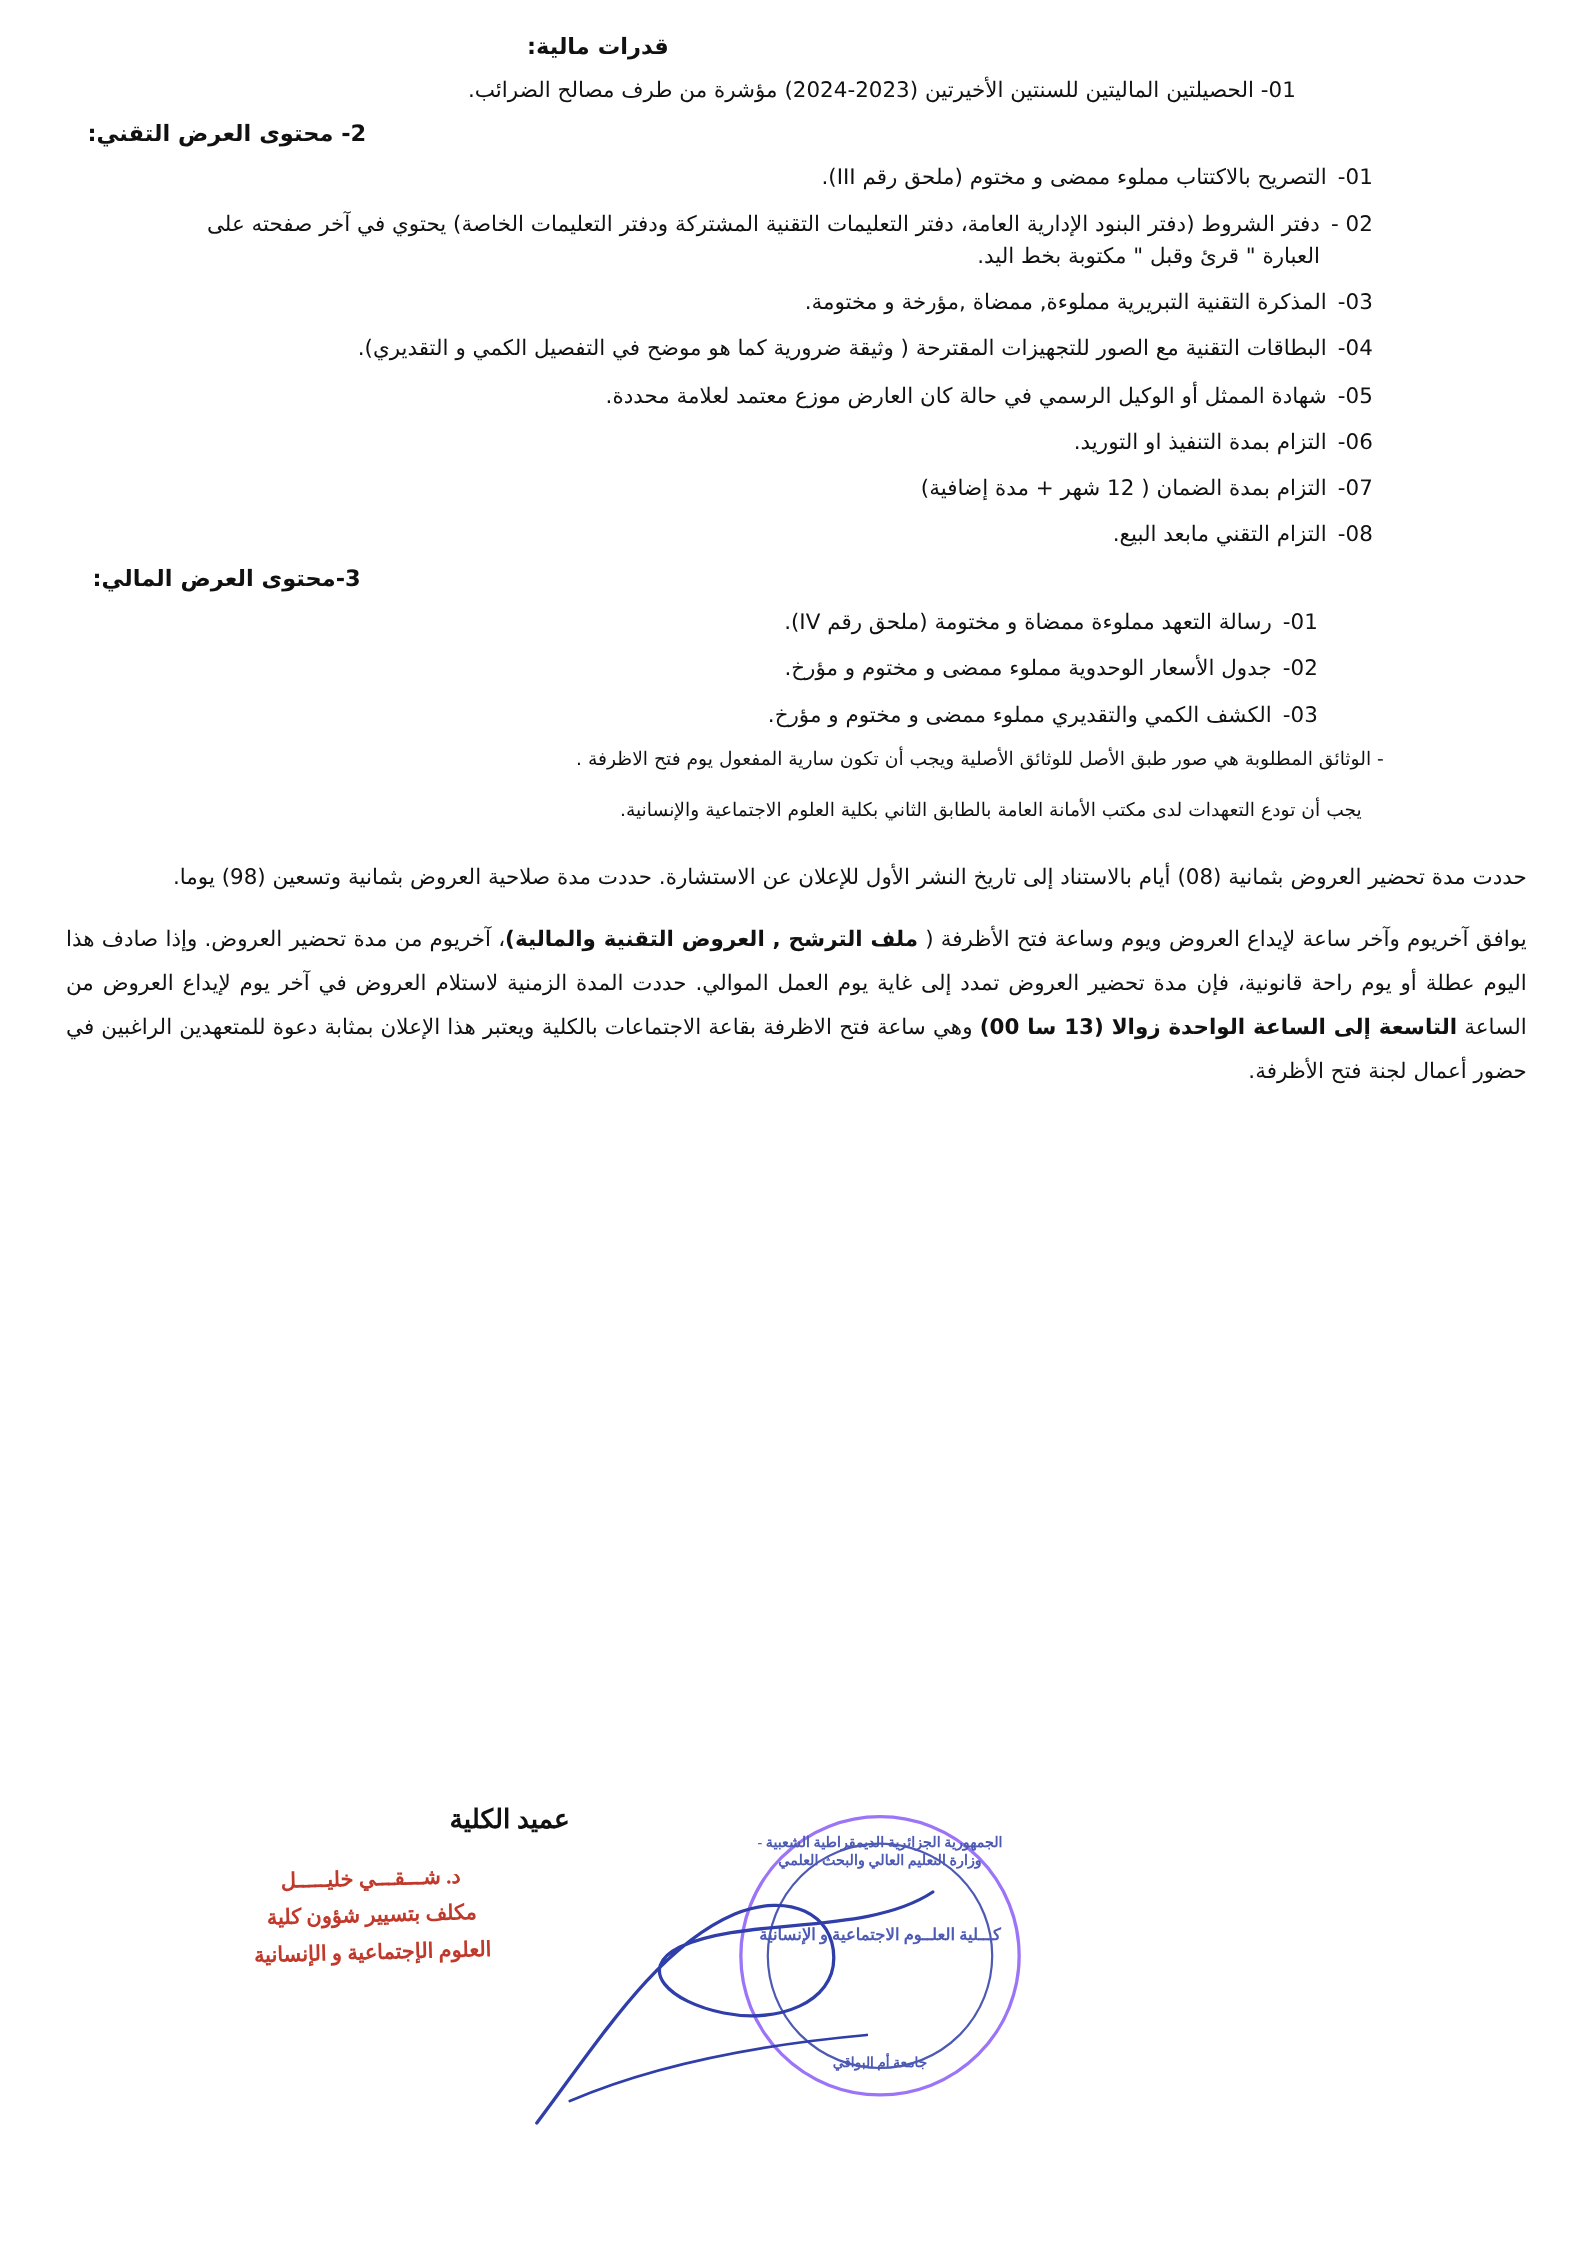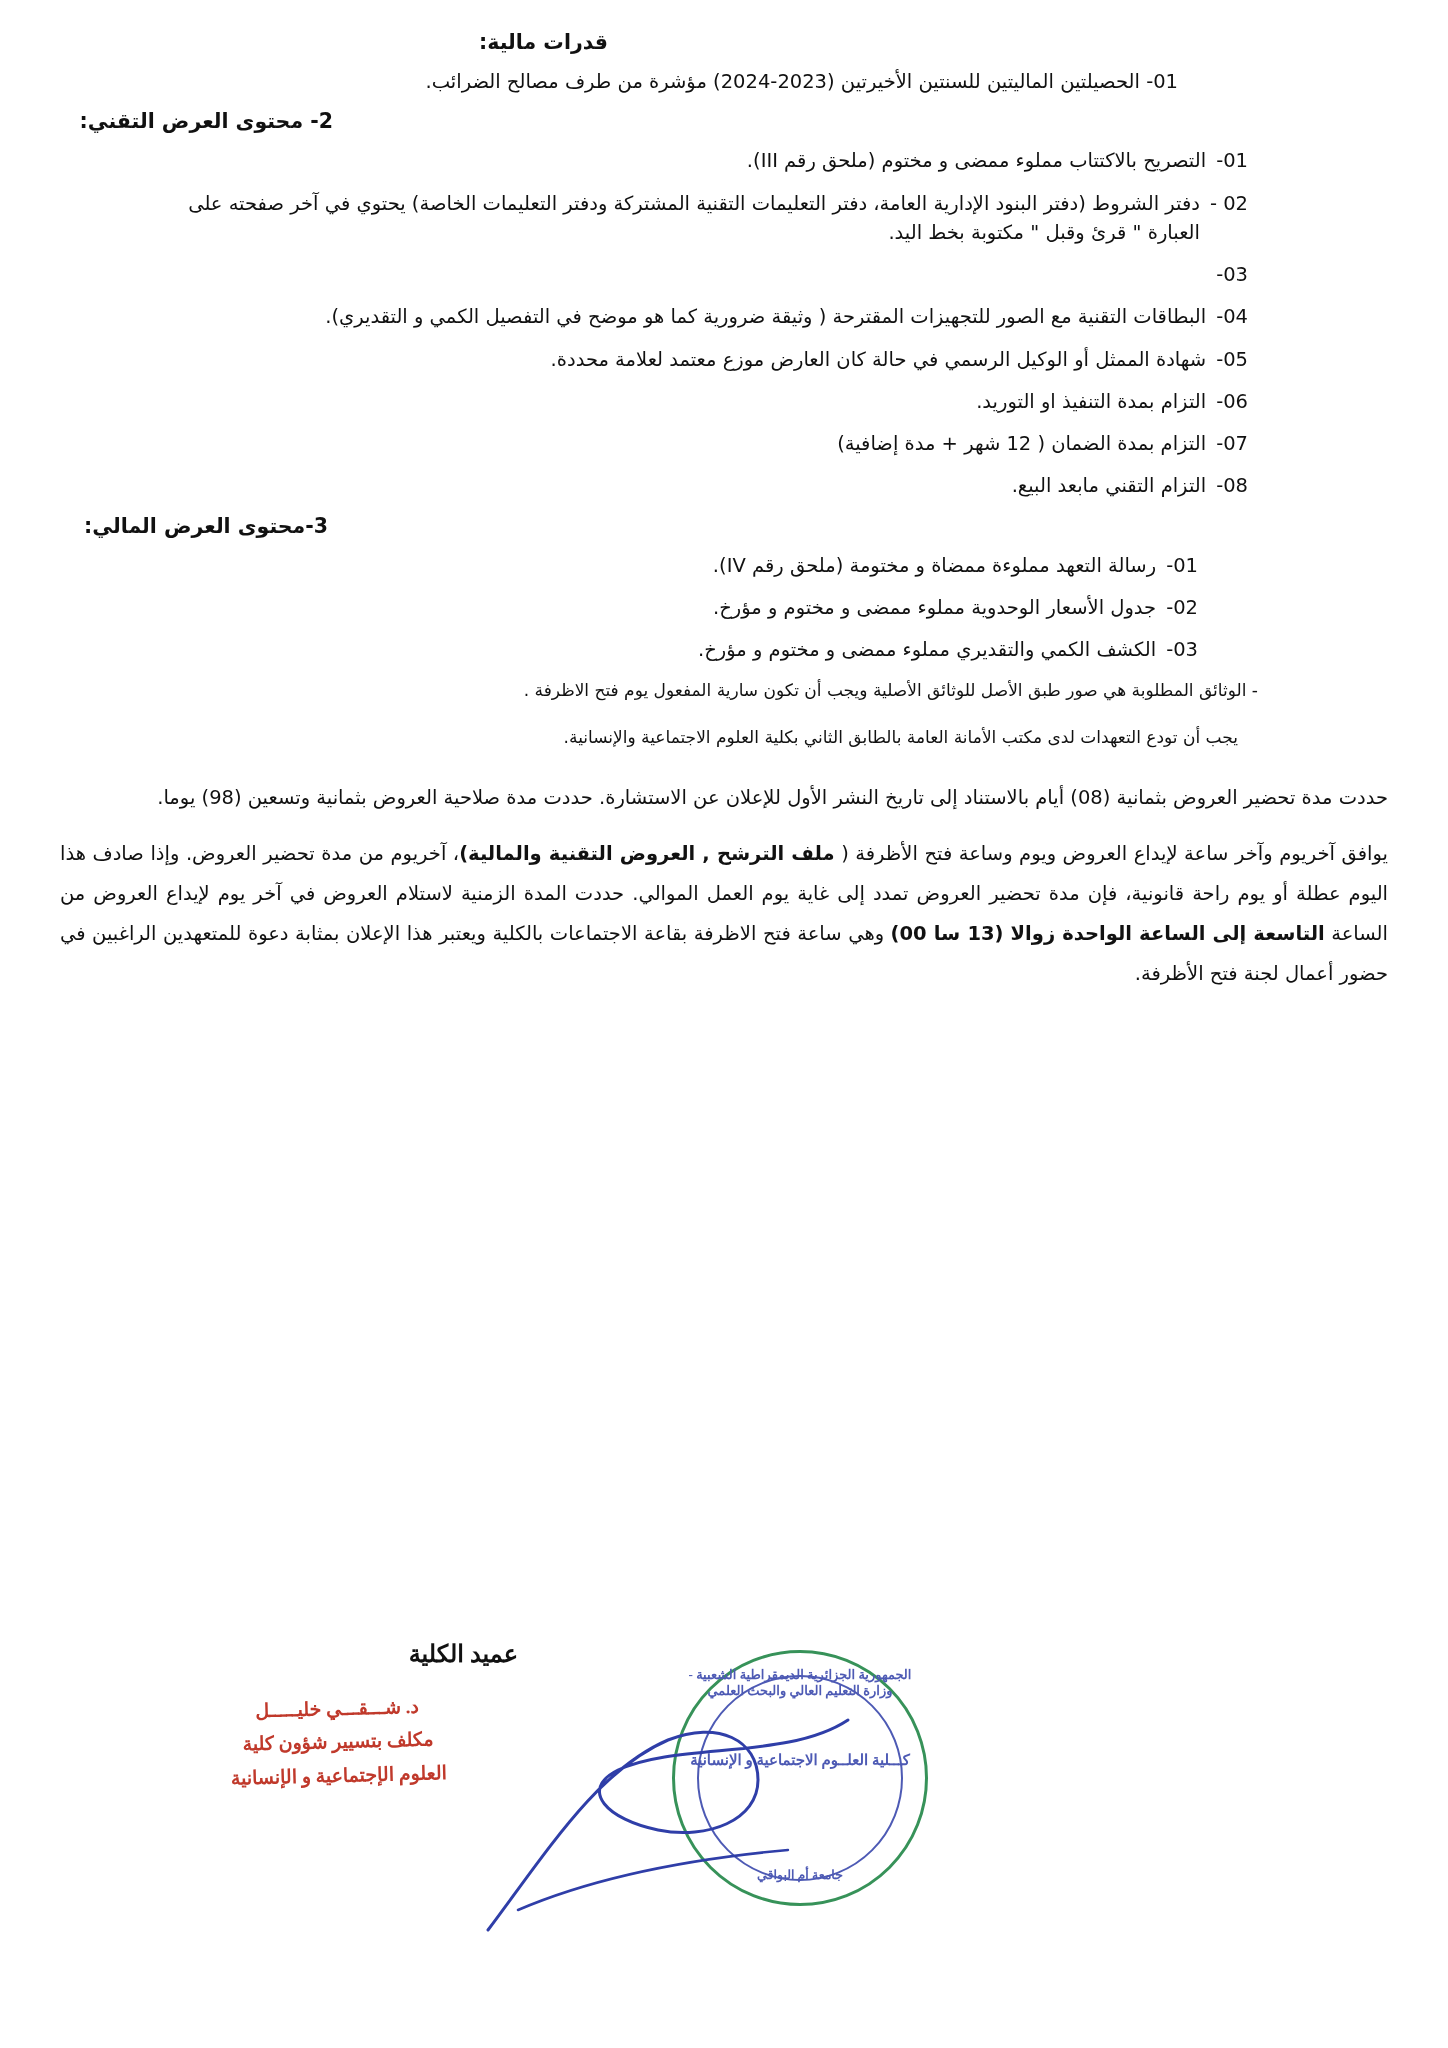--- a/index.html
+++ b/index.html
@@ -109,21 +109,21 @@
     transform: rotate(-1.5deg);
     letter-spacing: 2px;
   }
   .stamp-circle {
     position: absolute;
     right: 520px;
     top: 10px;
     width: 250px;
     height: 250px;
     border-radius: 50%;
-    border: 3px solid #15803d;
+    border: 3px solid #8b5cf6;
     color: #2f3ea8;
     opacity: 0.85;
   }
   .stamp-circle .inner {
     position: absolute;
     left: 22px;
     top: 22px;
     right: 22px;
     bottom: 22px;
     border-radius: 50%;
@@ -181,20 +181,21 @@
         <div class="item" style="padding-right: 140px; padding-left: 80px;">
           <span class="num">01-</span>
           <span class="txt">التصريح بالاكتتاب مملوء ممضى و مختوم (ملحق رقم III).</span>
         </div>
         <div class="item" style="padding-right: 140px; padding-left: 80px;">
           <span class="num">02 -</span>
           <span class="txt">دفتر الشروط (دفتر البنود الإدارية العامة، دفتر التعليمات التقنية المشتركة ودفتر التعليمات الخاصة) يحتوي في آخر صفحته على العبارة " قرئ وقبل " مكتوبة بخط اليد.</span>
         </div>
         <div class="item" style="padding-right: 140px; padding-left: 80px;">
           <span class="num">03-</span>
+          <span class="txt">المذكرة التقنية التبريرية مملوءة, ممضاة ,مؤرخة و مختومة.</span>
         </div>
         <div class="item" style="padding-right: 140px; padding-left: 80px;">
           <span class="num">04-</span>
           <span class="txt">البطاقات التقنية مع الصور للتجهيزات المقترحة ( وثيقة ضرورية كما هو موضح في التفصيل الكمي و التقديري).</span>
         </div>
         <div class="item" style="padding-right: 140px; padding-left: 80px;">
           <span class="num">05-</span>
           <span class="txt">شهادة الممثل أو الوكيل الرسمي في حالة كان العارض موزع معتمد لعلامة محددة.</span>
         </div>
         <div class="item" style="padding-right: 140px; padding-left: 80px;">

